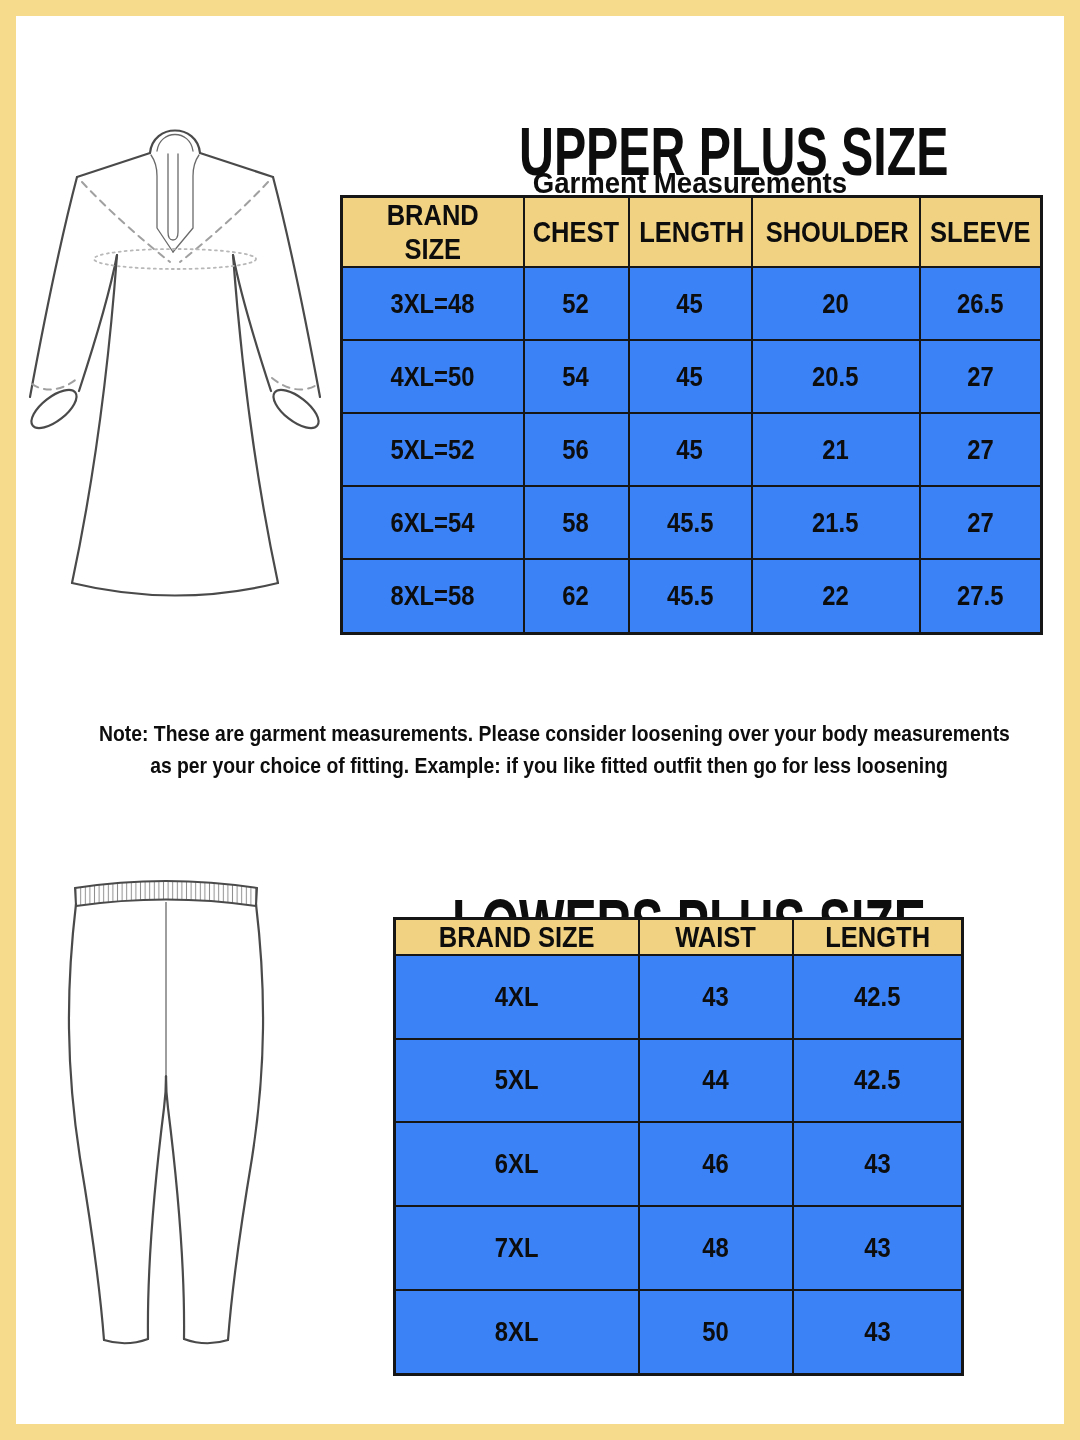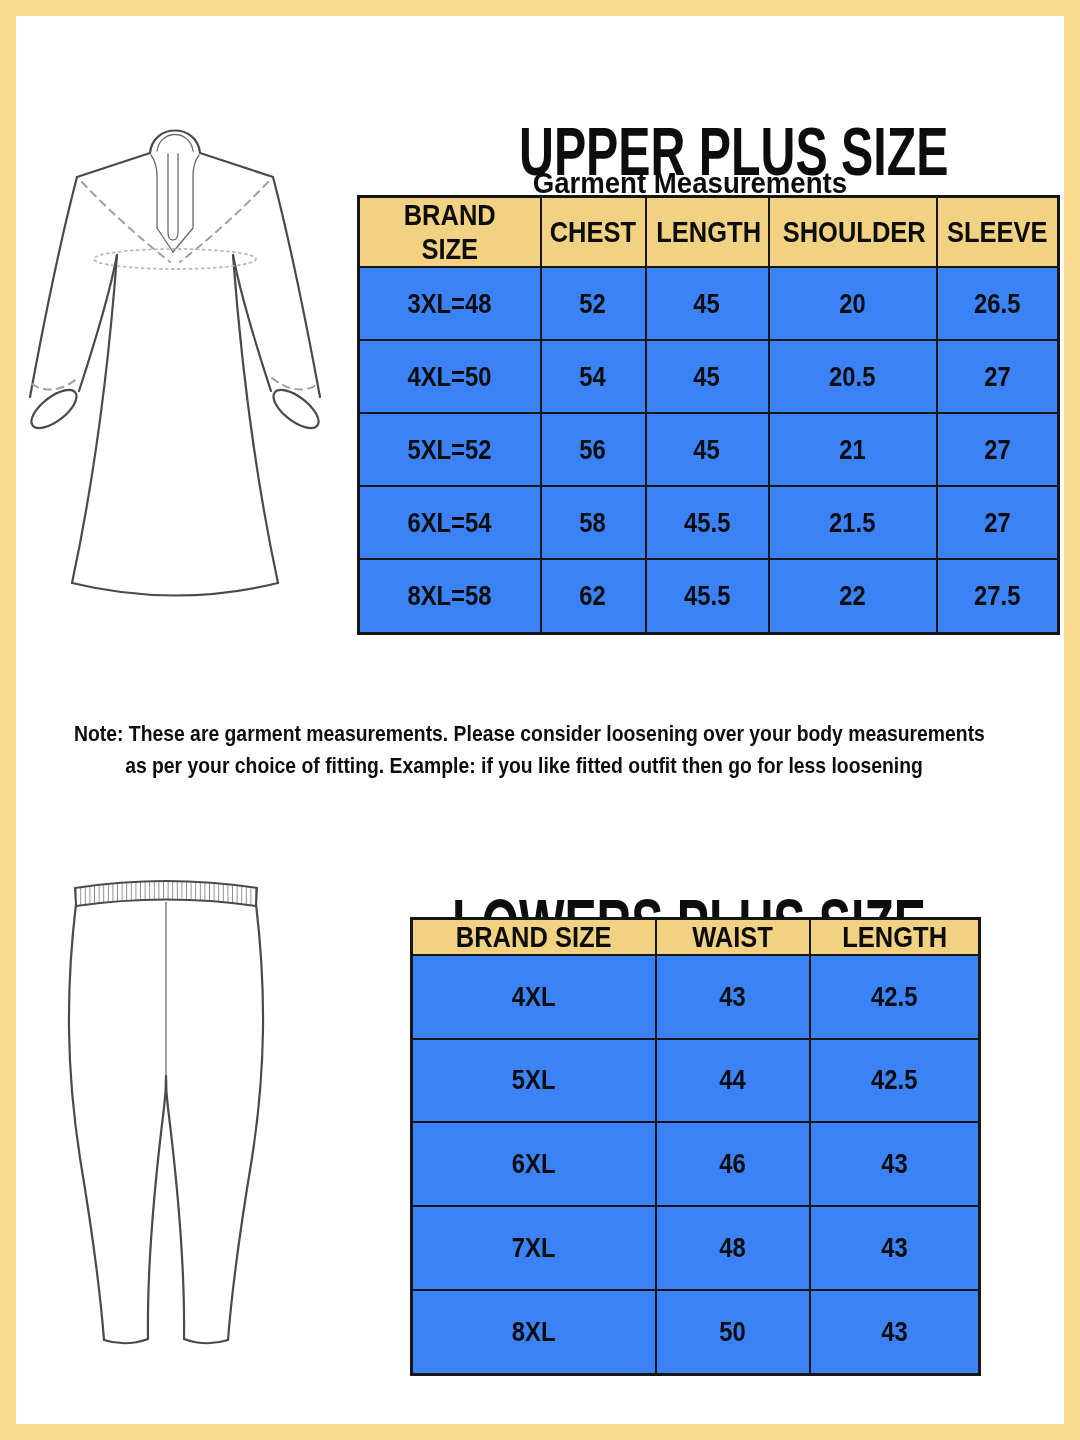--- a/index.html
+++ b/index.html
@@ -12,24 +12,24 @@
   .ttl{font-weight:bold;text-align:center;white-space:nowrap;color:#0d0d0d;}
   .cx{display:inline-block;transform-origin:center;}
   .sx70{transform:scaleX(0.70);}
   .sx66{transform:scaleX(0.66);}
   .sx92{transform:scaleX(0.92);}
   .sx90{transform:scaleX(0.90);}
   .sx85{transform:scaleX(0.85);}
   .upper-title{left:340px;top:70px;width:700px;font-size:69px;line-height:72px;text-align:right;}
   .upper-subtitle{left:340px;top:141px;width:700px;font-size:30px;line-height:34px;}
   .lowers-title{left:330px;top:838px;width:700px;font-size:73px;line-height:76px;}
-  .note{left:24px;top:696px;width:1000px;text-align:center;font-weight:bold;
+  .note{left:49px;top:696px;width:1000px;text-align:center;font-weight:bold;
         font-size:21.5px;line-height:32px;color:#0d0d0d;}
   .note span{display:block;white-space:nowrap;}
-  table.sz{border-collapse:collapse;table-layout:fixed;border:3px solid #161616;margin-left:17px;}
+  table.sz{border-collapse:collapse;table-layout:fixed;border:3px solid #161616;}
   table.sz th,table.sz td{
     border:2px solid #161616;text-align:center;vertical-align:middle;
     font-weight:bold;color:#0d0d0d;padding:0;overflow:hidden;
   }
   table.sz th{background:#F0D282;font-size:30px;}
   table.sz td{background:#3b82f6;font-size:28px;}
   .upper-table{left:340px;top:195px;width:700px;height:440px;}
   .lower-table{left:393px;top:917px;width:568px;height:459px;}
   .illus svg{display:block;width:100%;height:100%;}
   .kurta-illus{left:20px;top:112px;width:310px;height:495px;}

